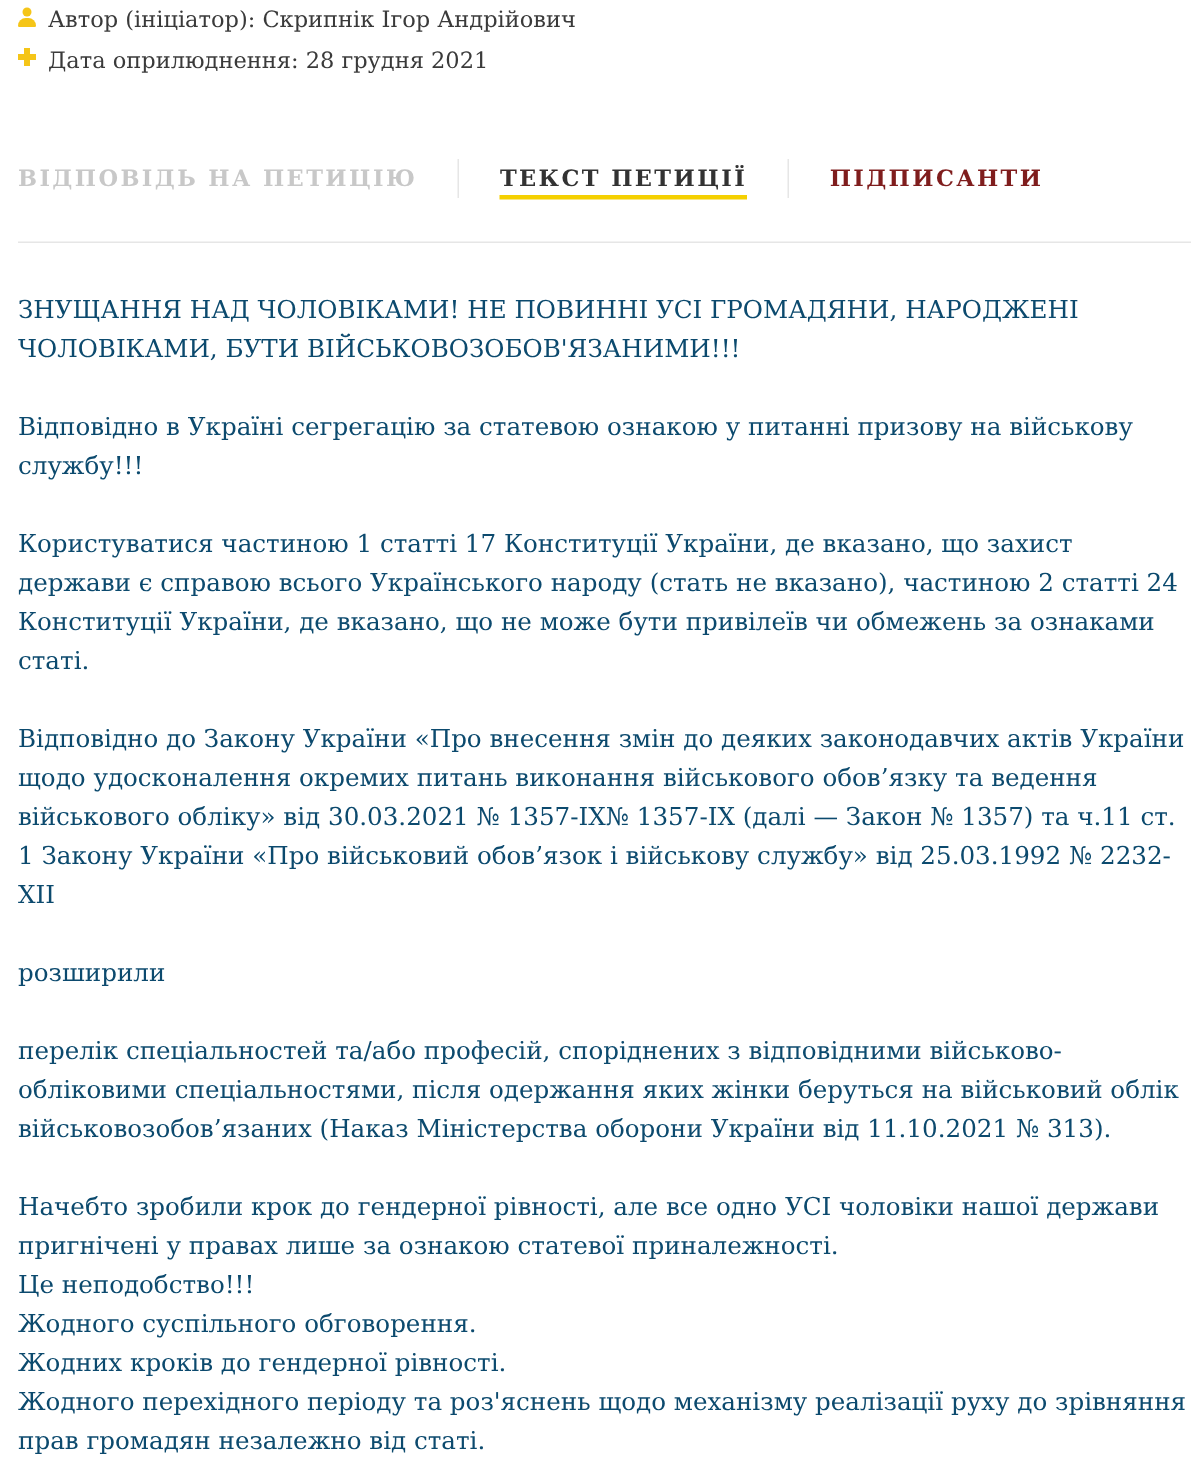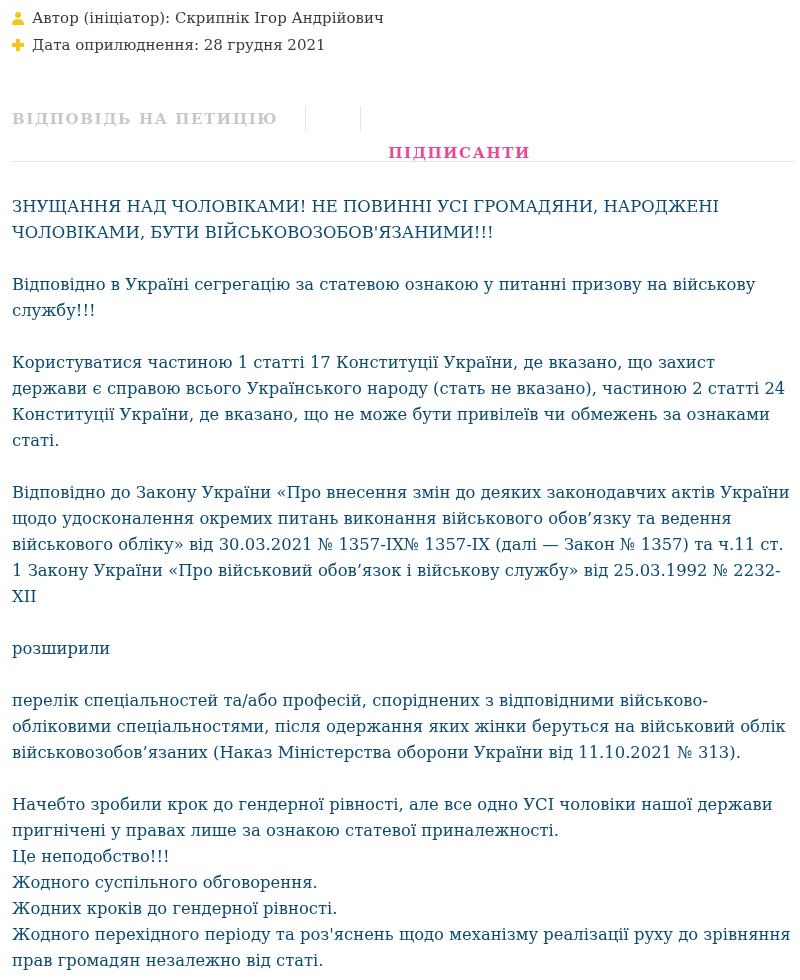--- a/index.html
+++ b/index.html
@@ -21,21 +21,21 @@
     }
     .meta {
       position: absolute;
       left: 12px;
       top: 4px;
       font-size: 15px;
       color: #3a3a3a;
     }
     .meta-row {
       display: flex;
-      align-items: center;
+      align-items: flex-start;
       height: 27px;
     }
     .meta-icon {
       width: 12px;
       height: 14px;
       margin-right: 8px;
       display: inline-block;
       position: relative;
     }
     .user-icon .head {
@@ -81,21 +81,21 @@
       white-space: nowrap;
       font-weight: bold;
     }
     .tab-response { color: #c8c8c8; }
     .tab-text {
       color: #333333;
       border-bottom: 3px solid #f5d000;
       padding-bottom: 4px;
       height: 29px;
     }
-    .tab-signers { color: #ec4899; margin-top: 34px; }
+    .tab-signers { color: #7f1d1d; }
     .tab-sep {
       width: 1px;
       height: 26px;
       background: #e6e6e6;
       margin: 2px 27px 0 27px;
     }
     .divider {
       position: absolute;
       left: 12px;
       top: 161px;
@@ -133,20 +133,21 @@
     </div>
     <div class="meta-row">
       <span class="meta-icon plus-icon"></span>
       <span>Дата оприлюднення: 28 грудня 2021</span>
     </div>
   </div>
 
   <div class="tabs">
     <div class="tab tab-response">ВІДПОВІДЬ НА ПЕТИЦІЮ</div>
     <div class="tab-sep"></div>
+    <div class="tab tab-text">ТЕКСТ ПЕТИЦІЇ</div>
     <div class="tab-sep"></div>
     <div class="tab tab-signers">ПІДПИСАНТИ</div>
   </div>
 
   <div class="divider"></div>
 
   <div class="content">
     <p class="title">ЗНУЩАННЯ НАД ЧОЛОВІКАМИ! НЕ ПОВИННІ УСІ ГРОМАДЯНИ, НАРОДЖЕНІ ЧОЛОВІКАМИ, БУТИ ВІЙСЬКОВОЗОБОВ'ЯЗАНИМИ!!!</p>
     <p>Відповідно в Україні сегрегацію за статевою ознакою у питанні призову на військову службу!!!</p>
     <p>Користуватися частиною 1 статті 17 Конституції України, де вказано, що захист держави є справою всього Українського народу (стать не вказано), частиною 2 статті 24 Конституції України, де вказано, що не може бути привілеїв чи обмежень за ознаками статі.</p>

